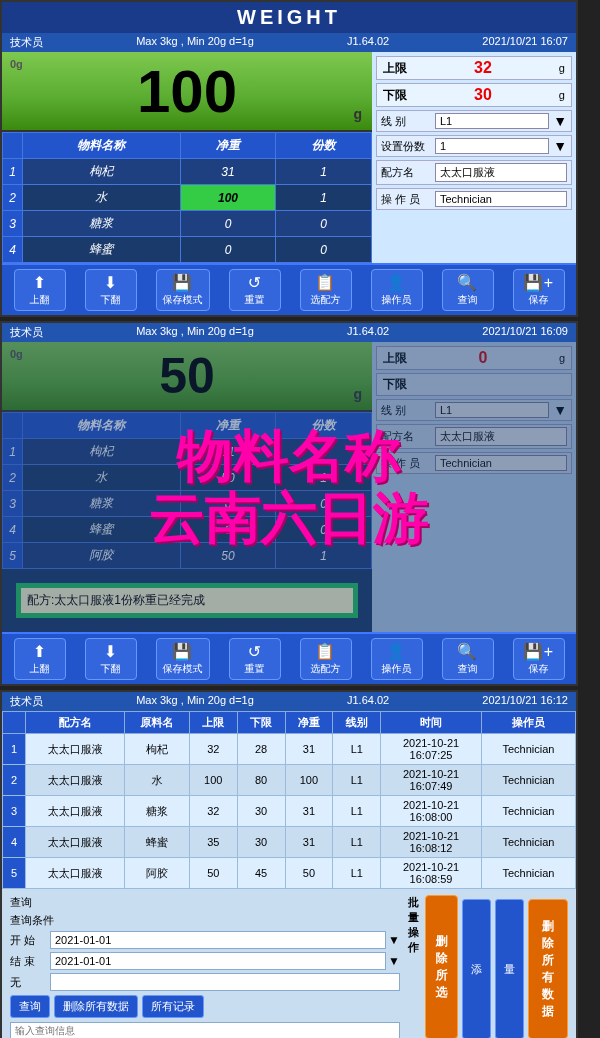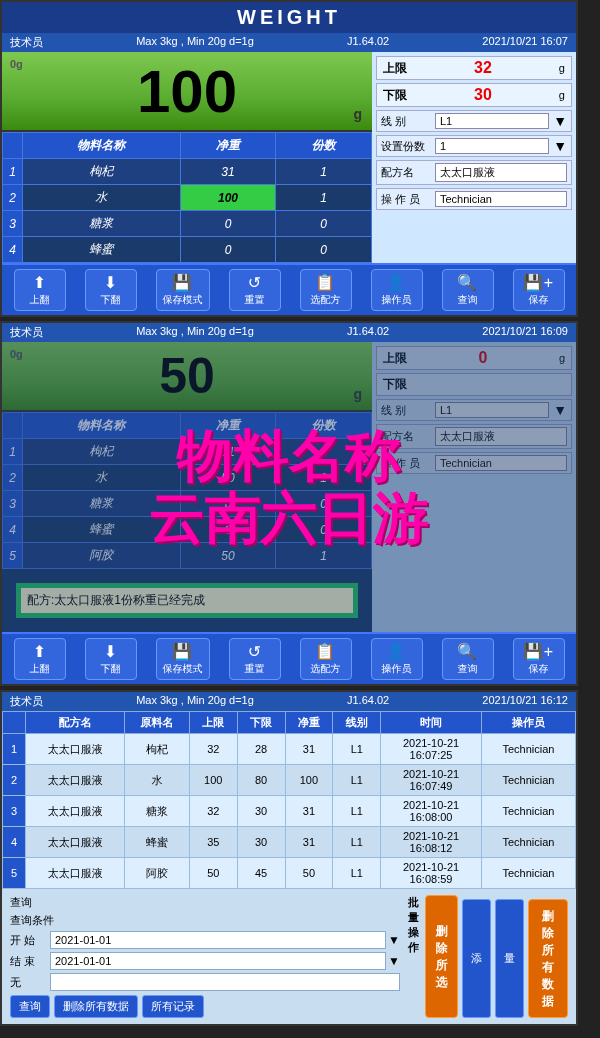--- a/index.html
+++ b/index.html
@@ -680,20 +680,21 @@
         </div>
         <div class="qf-row">
           <span class="qf-label">无</span>
           <input class="qf-input" type="text" style="width: 30px;">
         </div>
         <div class="qf-btn-row">
           <button class="qf-btn">查询</button>
           <button class="qf-btn">删除所有数据</button>
           <button class="qf-btn">所有记录</button>
         </div>
+        <input class="note-input" type="text" style="width: 100%; margin-top: 4px;" placeholder="输入查询信息">
       </div>
 
       <div class="query-right">
         <div class="batch-label">批量操作</div>
         <button class="batch-btn">删除所选</button>
         <div class="batch-btn-row">
           <button class="small-btn">添</button>
           <button class="small-btn">量</button>
         </div>
         <button class="batch-btn" style="margin-top:4px;">删除所有数据</button>

